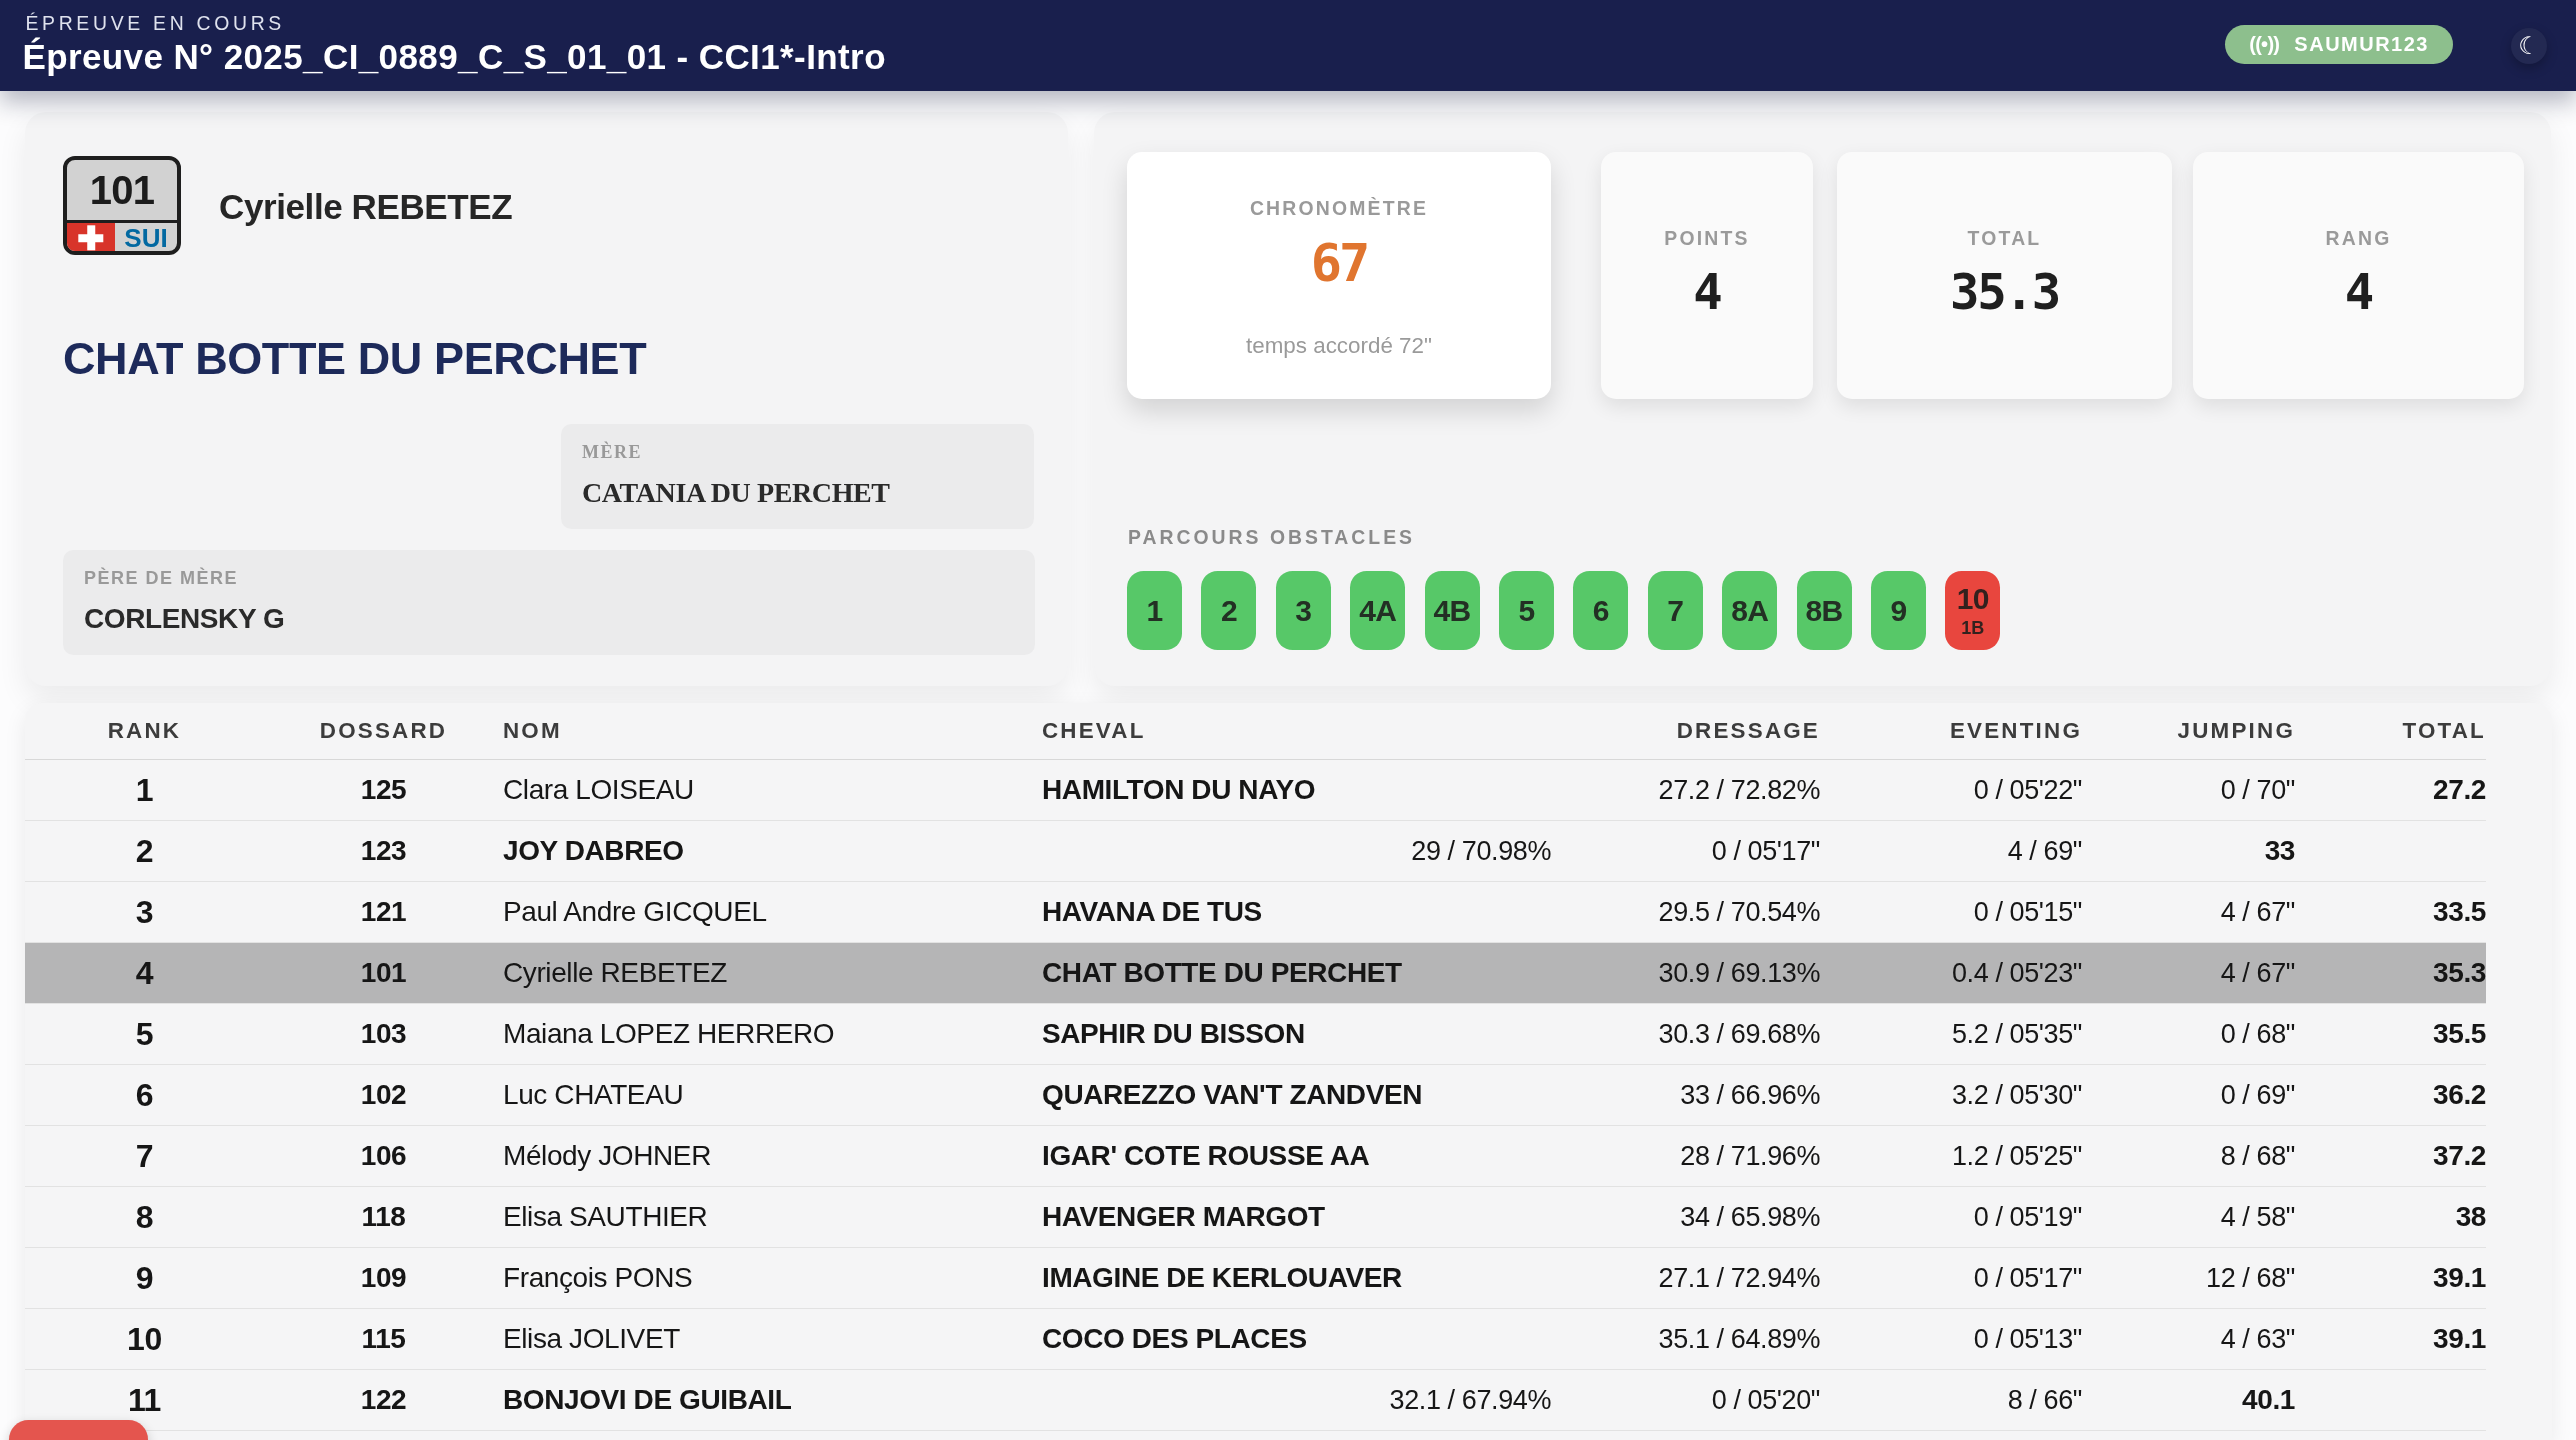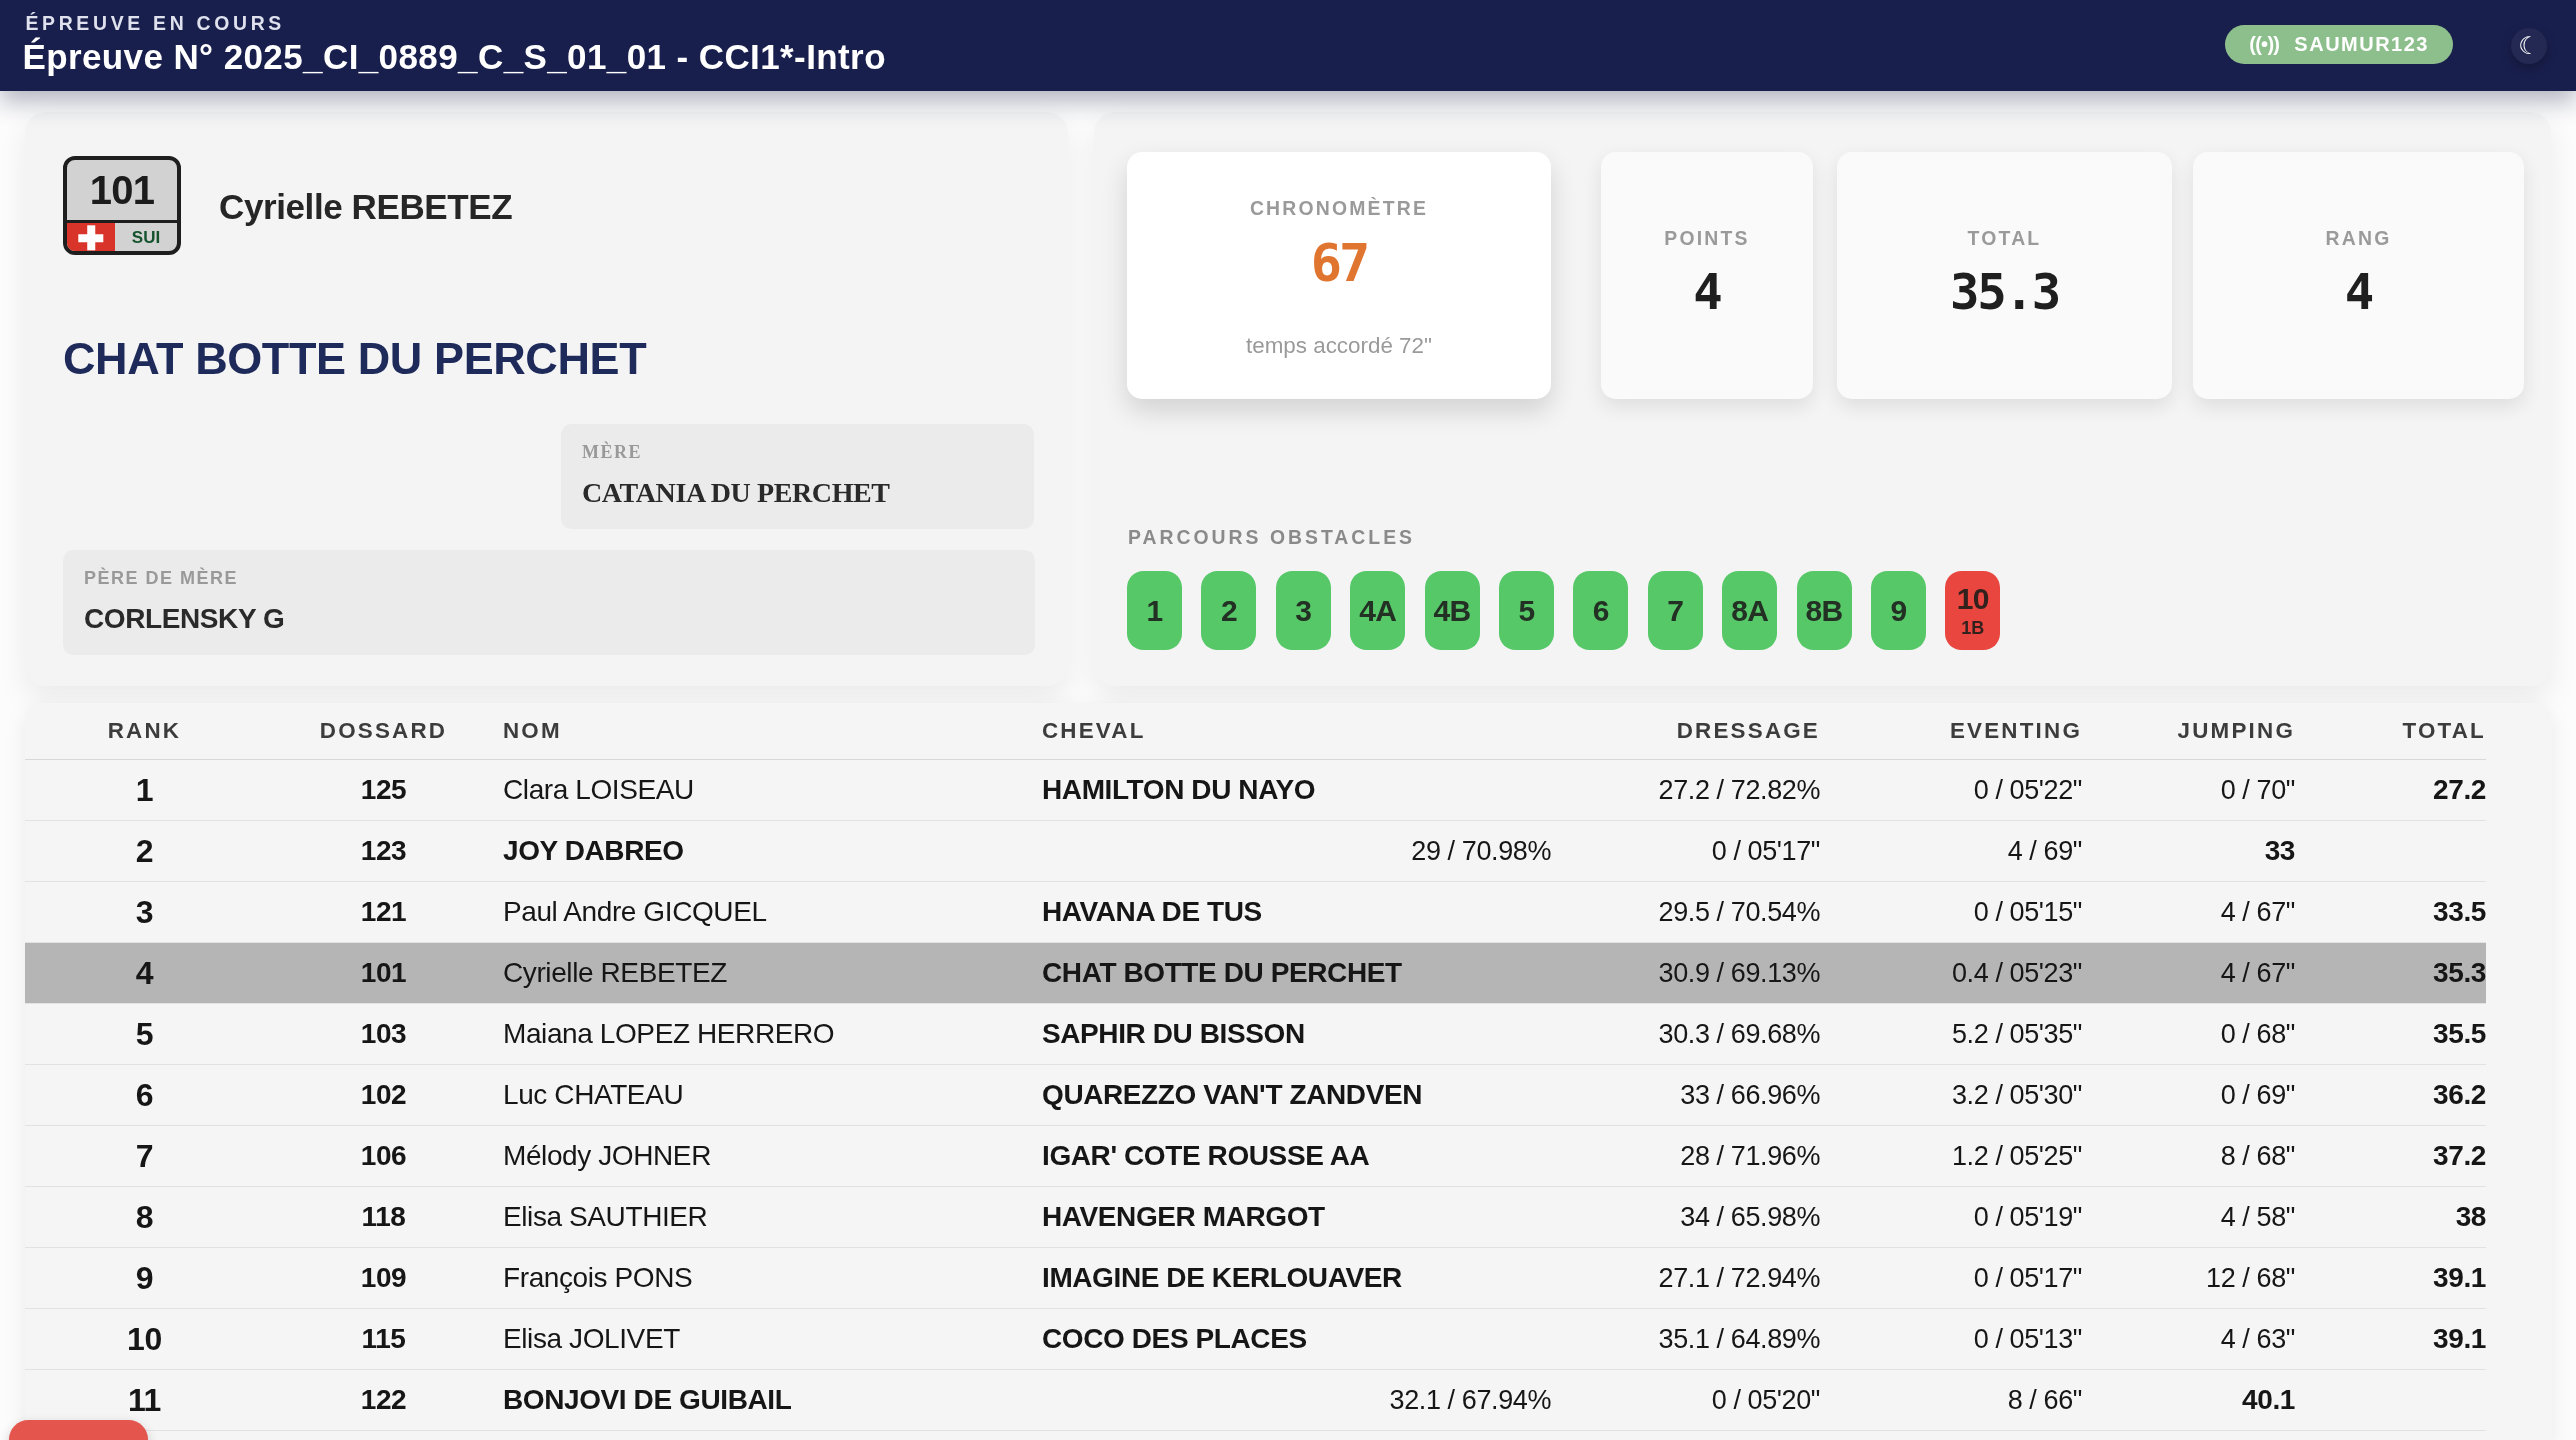--- a/index.html
+++ b/index.html
@@ -11,21 +11,21 @@
   }
   
   .topbar{
     position:absolute;left:0;top:0;width:2576px;height:91px;
     background:var(--navy,#191f4d);
     box-shadow:0 10.5px 22.4px rgba(20,25,60,.30);
     z-index:10;
   }
   .topbar .status{
     position:absolute;left:25.4px;top:12px;
-    font-size:19.4px;font-weight:700;letter-spacing:3.7px;color:#dfe2ee;
+    font-size:19.4px;font-weight:400;letter-spacing:3.7px;color:#dfe2ee;
   }
   .topbar .title{
     position:absolute;left:22.4px;top:37px;
     font-size:35px;font-weight:700;letter-spacing:0.4px;color:#ffffff;
   }
   .live-badge{
     position:absolute;right:123px;top:25px;height:39px;
     padding:0 24px;border-radius:19.4px;
     background:var(--badge_green,#8dbf8d);
     display:flex;align-items:center;gap:15px;cursor:pointer;
@@ -51,21 +51,21 @@
     border:4.5px solid #1e1e1e;border-radius:12px;background:#d2d2d2;
     box-sizing:border-box;overflow:hidden;
   }
   .bib .num{height:60px;display:flex;align-items:center;justify-content:center;
     font-size:40px;font-weight:800;color:#1c1c1c;letter-spacing:-0.7px;}
   .bib .bottom{height:30px;border-top:3.7px solid #1e1e1e;display:flex;}
   .bib .flag{width:48px;background:var(--flag_red,#d8342a);position:relative;}
   .bib .flag::before{content:"";position:absolute;left:50%;top:50%;width:25.4px;height:7.5px;background:#fff;transform:translate(-50%,-50%);}
   .bib .flag::after{content:"";position:absolute;left:50%;top:50%;width:7.5px;height:25.4px;background:#fff;transform:translate(-50%,-50%);}
   .bib .nat{flex:1;display:flex;align-items:center;justify-content:center;
-    font-size:17px;font-weight:800;color:#14532d;}
+    font-size:26px;font-weight:800;color:#0369a1;}
   .rider{position:absolute;left:194px;top:75px;font-size:35px;font-weight:800;color:#262626;letter-spacing:-0.4px;}
   .horse{position:absolute;left:38px;top:221px;font-size:45px;font-weight:700;color:#1d2a5a;letter-spacing:-0.4px;}
   .pbox{position:absolute;background:#ebebec;border-radius:10.5px;box-sizing:border-box;padding:18px 21px;}
   .pbox.b0{left:38px;top:312px;width:480px;height:105px;}
   .pbox.b1{left:536px;top:312px;width:473px;height:105px;font-family:Liberation Serif, serif;}
   .pbox.b2{left:38px;top:438px;width:972px;height:105px;}
   .pbox .plabel{font-size:18px;font-weight:700;letter-spacing:1.5px;color:#999;}
   .pbox .pvalue{margin-top:13.5px;font-size:28px;font-weight:700;color:#2a2a2a;letter-spacing:-0.4px;}
   
   .card{position:absolute;top:40px;height:247px;border-radius:15px;background:#fafafa;

